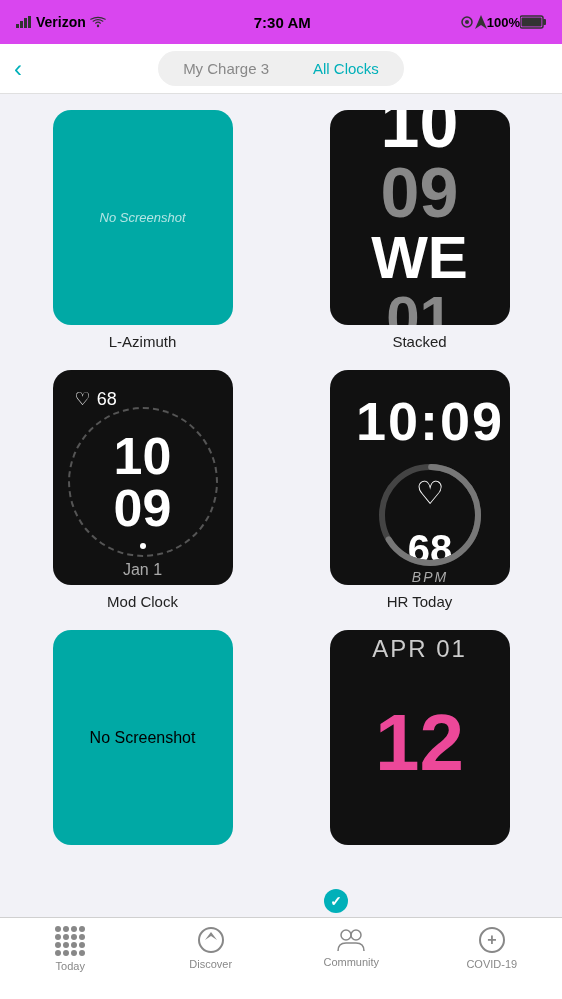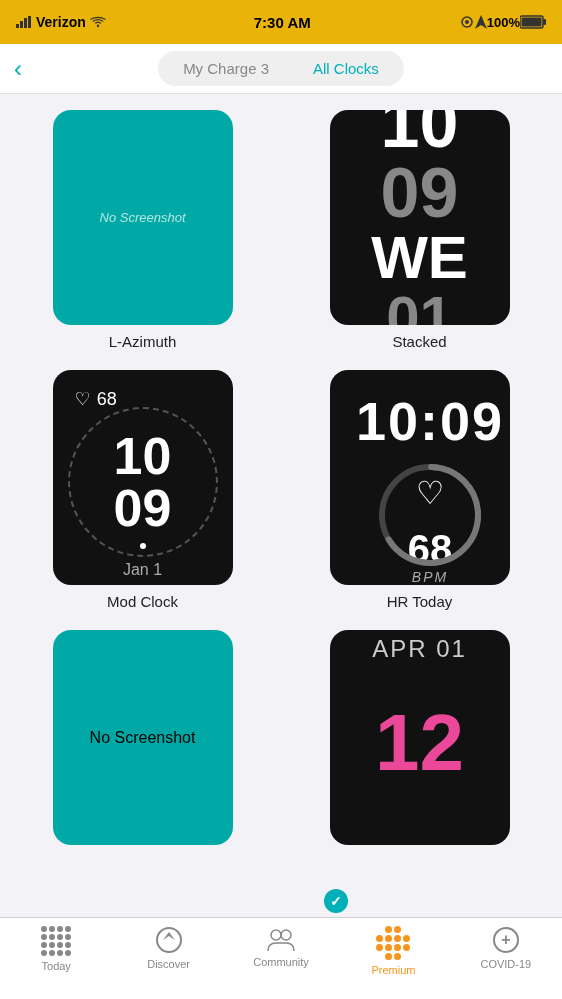--- a/index.html
+++ b/index.html
@@ -7,21 +7,21 @@
     body {
       width: 562px;
       min-height: 999px;
       background: #f2f2f7;
       font-family: -apple-system, BlinkMacSystemFont, 'Helvetica Neue', Arial, sans-serif;
       overflow-x: hidden;
     }
 
     
     .status-bar {
-      background: #eab308;
+      background: #d946ef;
       height: 44px;
       display: flex;
       align-items: center;
       justify-content: space-between;
       padding: 0 16px;
       font-size: 14px;
       font-weight: 600;
     }
     .status-left { display: flex; align-items: center; gap: 4px; }
     .status-center { font-size: 15px; font-weight: 600; }
@@ -518,41 +518,20 @@
 
   <div class="tab-item">
     <svg width="30" height="26" viewBox="0 0 30 26">
       <circle cx="10" cy="9" r="5" stroke="#888" stroke-width="1.5" fill="none"></circle>
       <circle cx="20" cy="9" r="5" stroke="#888" stroke-width="1.5" fill="none"></circle>
       <path d="M2 25 Q2 17 10 17 Q15 17 15 17 Q15 17 20 17 Q28 17 28 25" stroke="#888" stroke-width="1.5" fill="none"></path>
     </svg>
     <span class="tab-label">Community</span>
   </div>
 
-  <div class="tab-item">
-    <div class="premium-dots">
-      <div class="premium-dot empty"></div>
-        <div class="premium-dot"></div>
-        <div class="premium-dot"></div>
-        <div class="premium-dot empty"></div>
-      <div class="premium-dot"></div>
-        <div class="premium-dot"></div>
-        <div class="premium-dot"></div>
-        <div class="premium-dot"></div>
-      <div class="premium-dot"></div>
-        <div class="premium-dot"></div>
-        <div class="premium-dot"></div>
-        <div class="premium-dot"></div>
-      <div class="premium-dot empty"></div>
-        <div class="premium-dot"></div>
-        <div class="premium-dot"></div>
-        <div class="premium-dot empty"></div>
-    </div>
-    <span class="tab-label active">Premium</span>
-  </div>
 
   <div class="tab-item">
     <svg width="28" height="28" viewBox="0 0 28 28">
       <circle cx="14" cy="14" r="12" stroke="#888" stroke-width="2" fill="none"></circle>
       <text x="14" y="19" text-anchor="middle" font-size="16" fill="#888" font-weight="700">+</text>
     </svg>
     <span class="tab-label">COVID-19</span>
   </div>
 
 </div>

